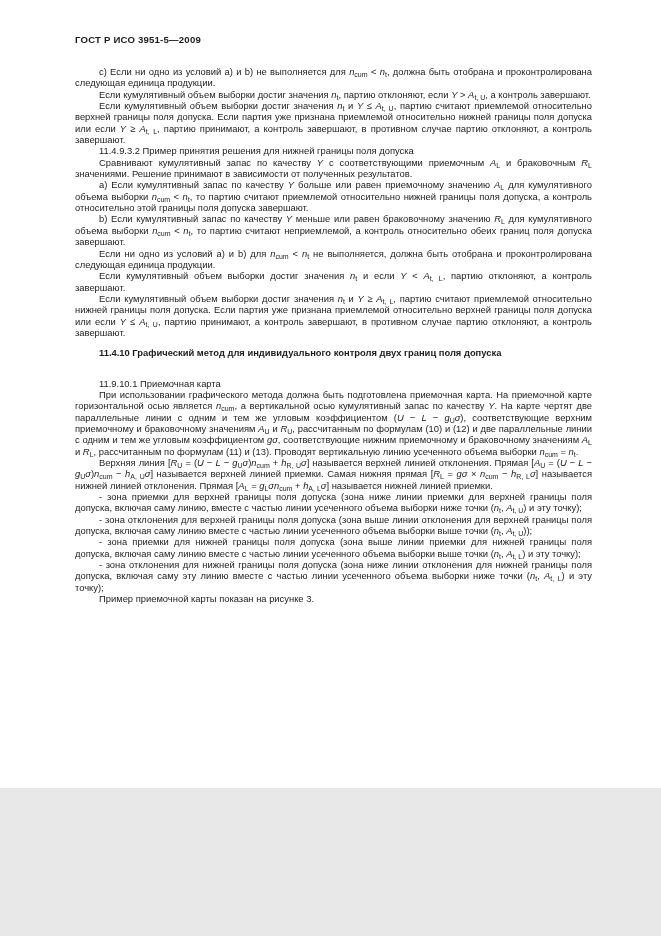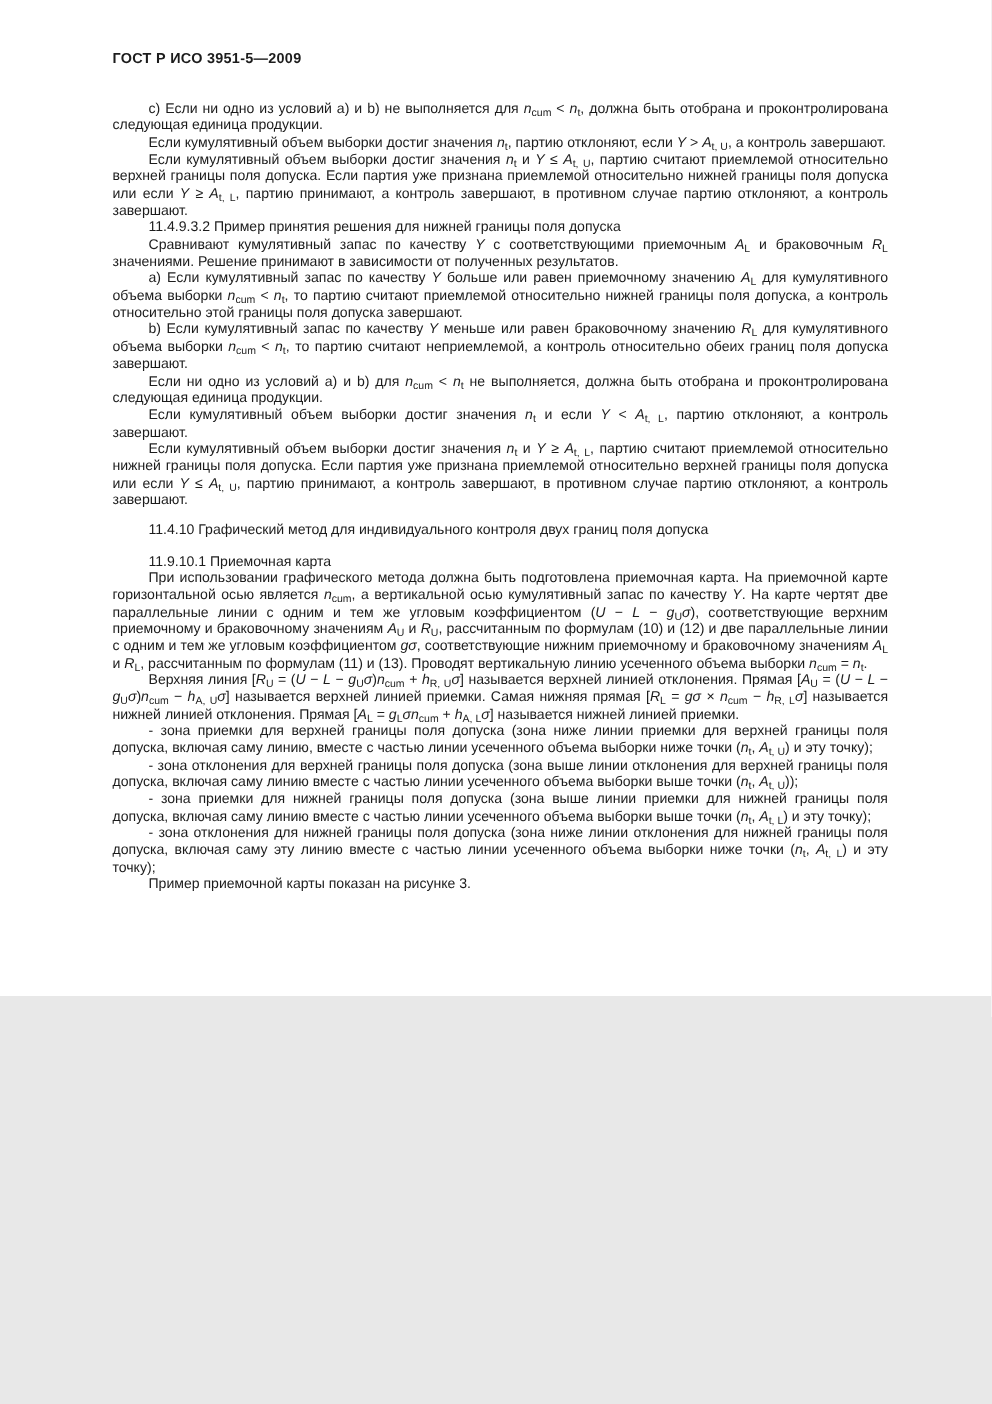--- a/index.html
+++ b/index.html
@@ -1,19 +1,19 @@
 <!DOCTYPE html>
 <html lang="ru"><head>
 <meta charset="utf-8">
 <style>
   html, body { margin: 0; padding: 0; background: #e8e8e8; }
   .page {
     position: relative;
     width: 661px;
-    height: 664px;
+    height: 788px;
     margin: 0 auto;
     background: #ffffff;
     font-family: "Liberation Sans", sans-serif;
     color: #1c1c1c;
     overflow: hidden;
     box-sizing: border-box;
   }
   .running-header {
     position: absolute;
     left: 75px;
@@ -29,23 +29,23 @@
     width: 517px;
   }
   .content p {
     margin: 0;
     font-size: 9.4px;
     line-height: 11.35px;
     text-align: justify;
     text-indent: 24px;
   }
   .content p.h-bold {
-    font-weight: normal;
+    font-weight: bold;
     margin-top: 9px;
-    margin-bottom: 9px;
+    margin-bottom: 19px;
     text-align: left;
   }
   .content sub {
     font-size: 7px;
     line-height: 0;
     vertical-align: -2px;
   }
   .page-number {
     position: absolute;
     left: 75px;

